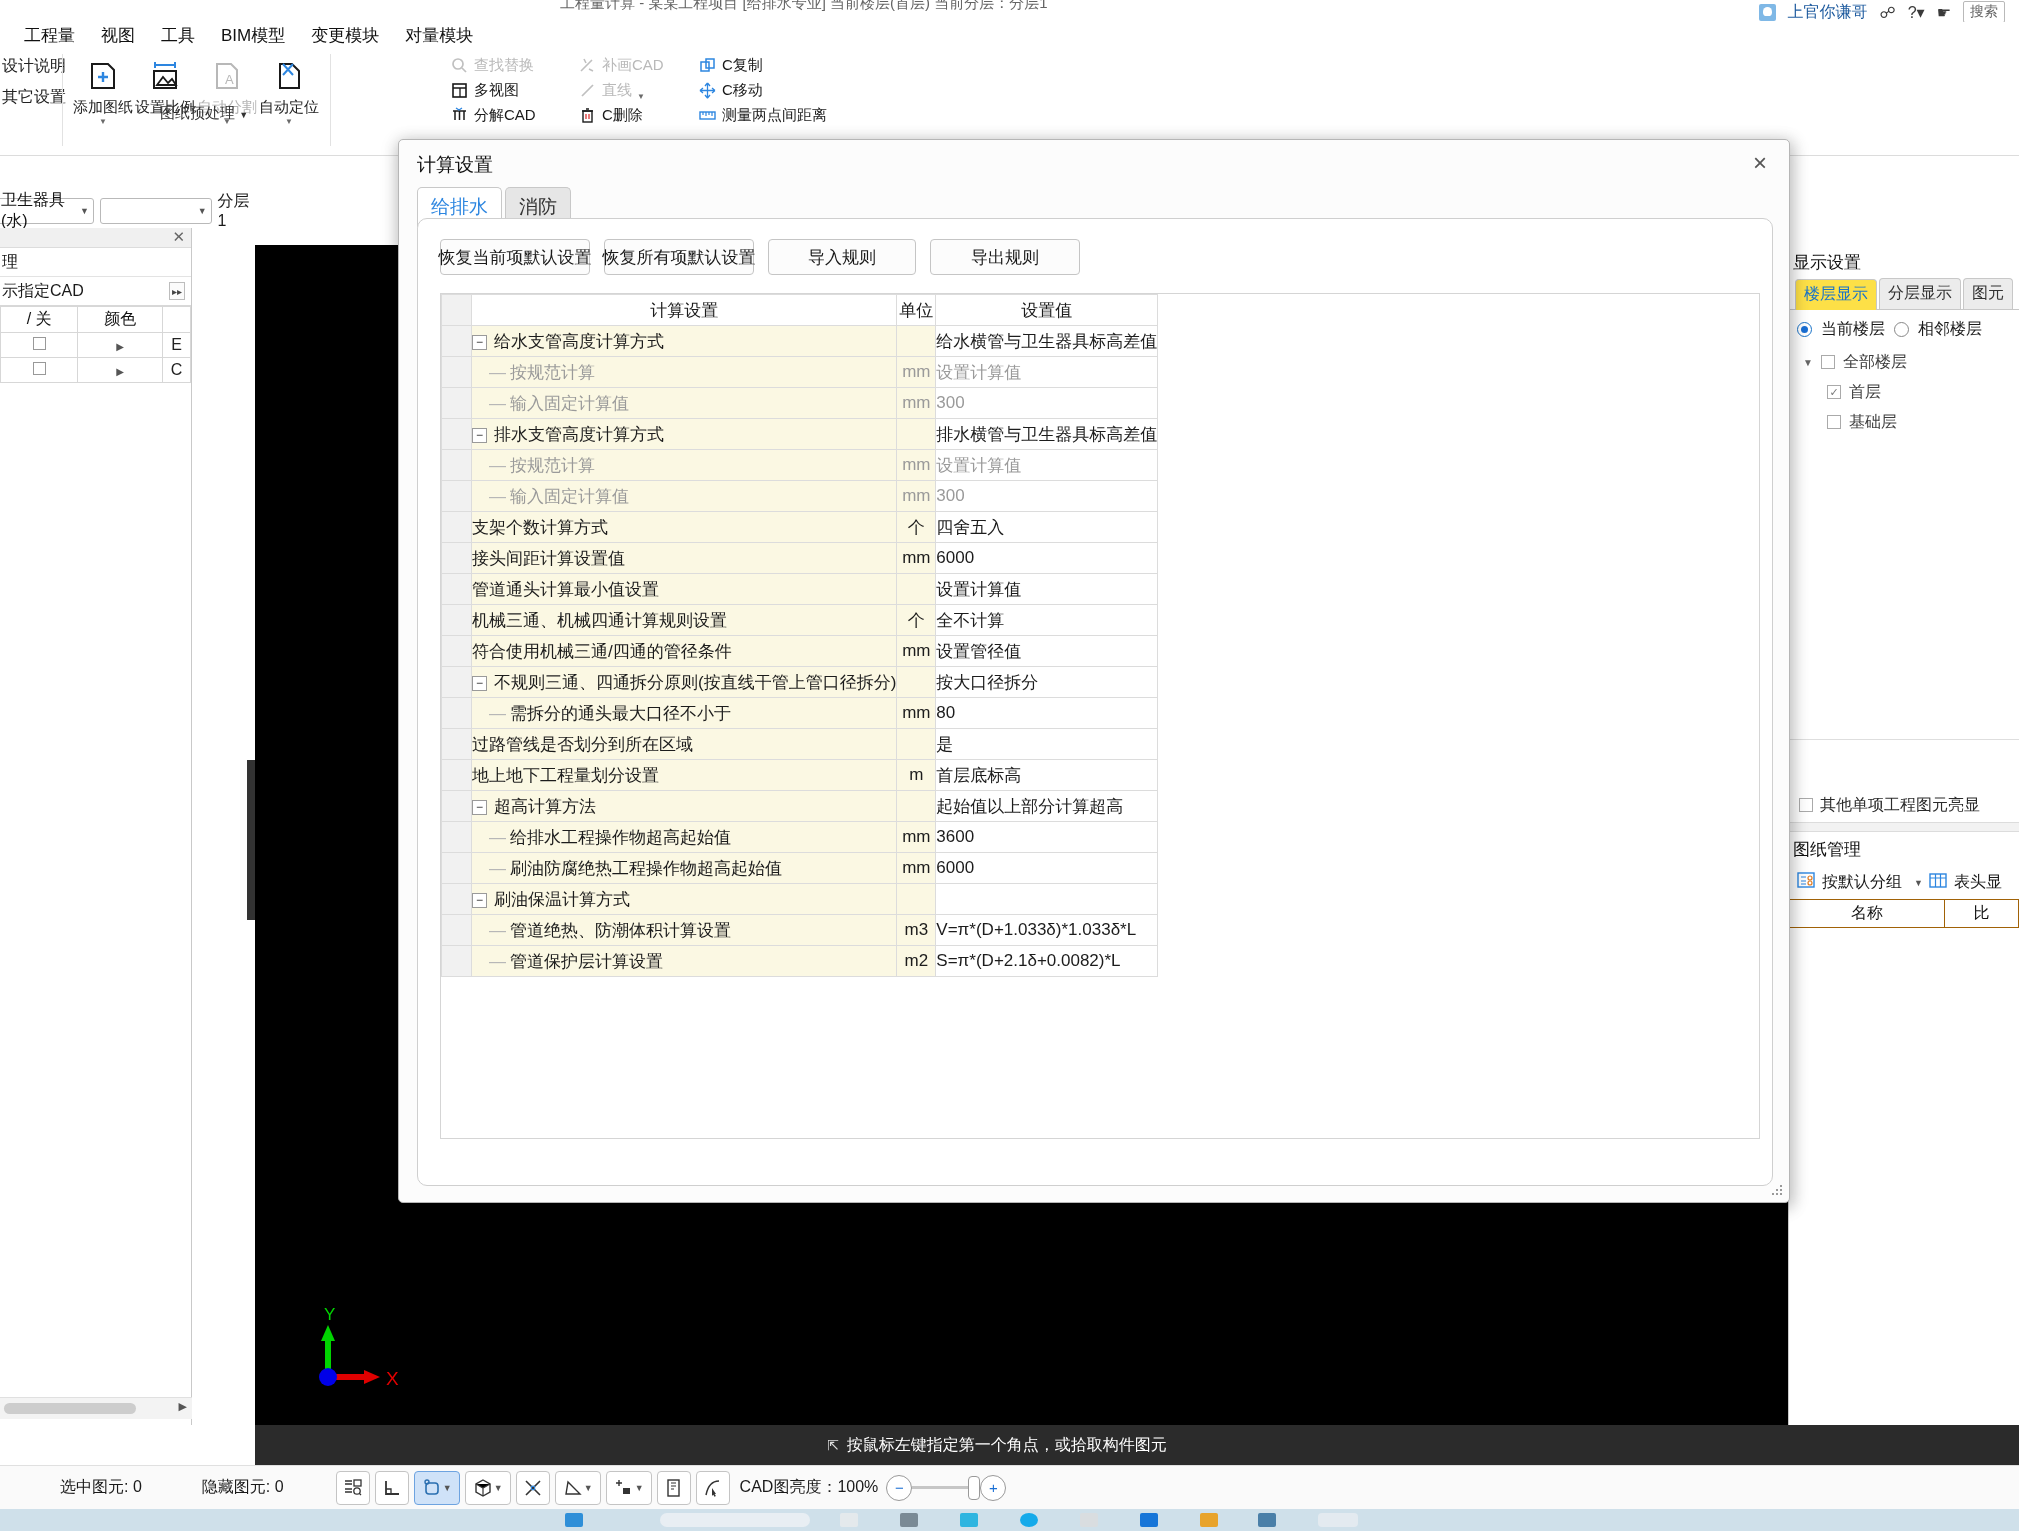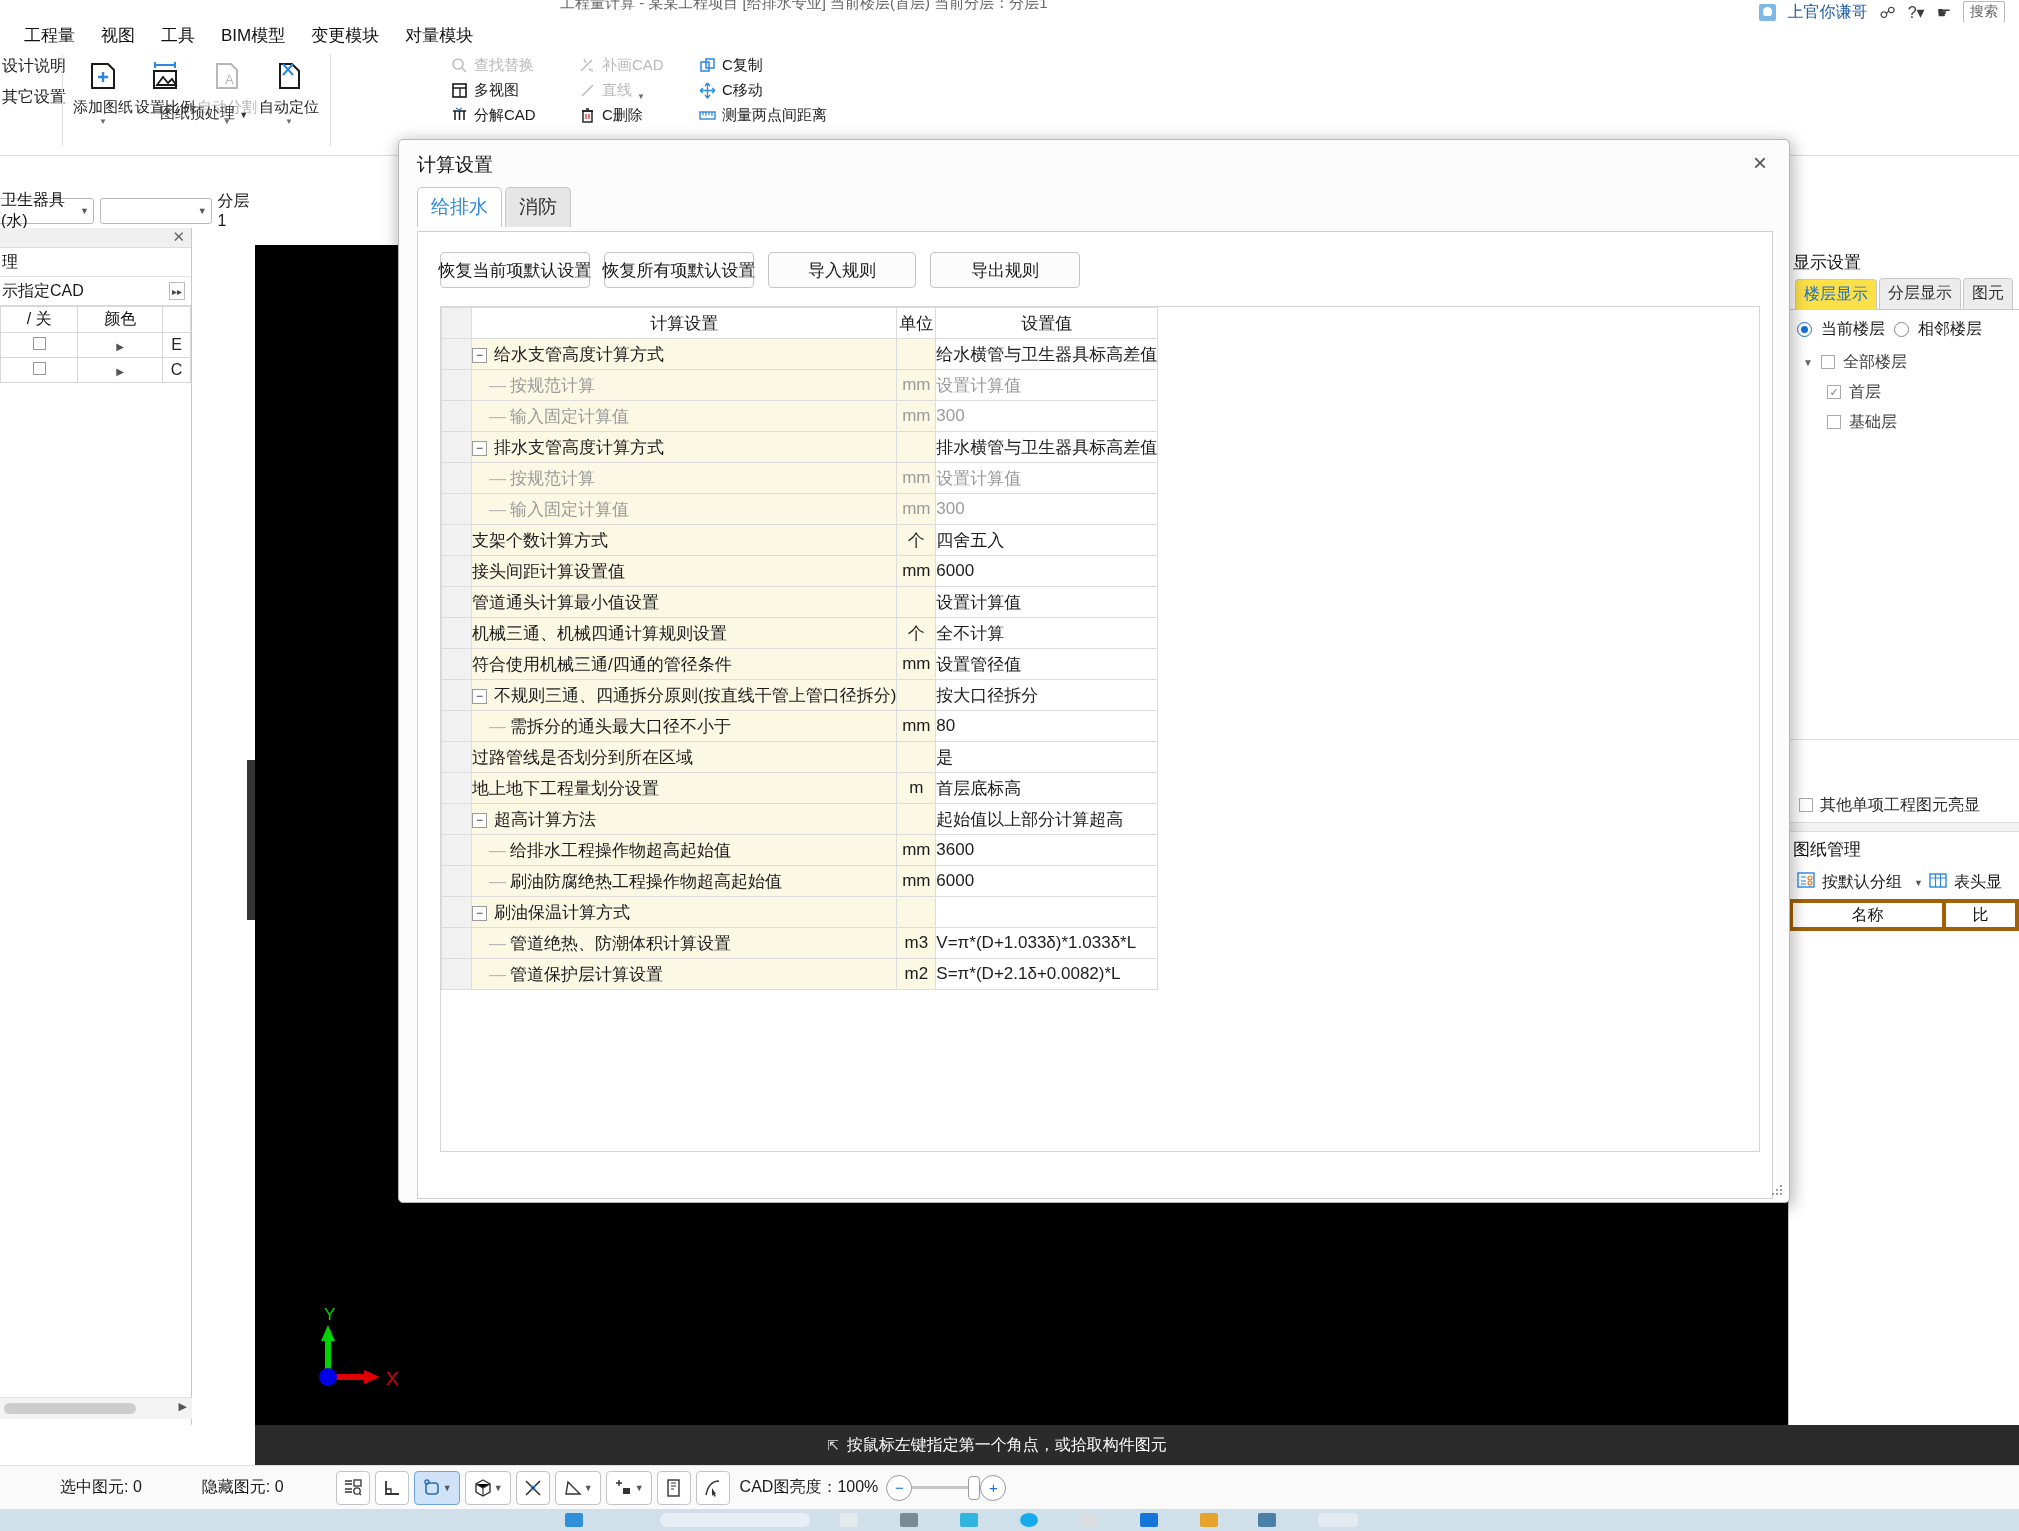--- a/index.html
+++ b/index.html
@@ -145,21 +145,21 @@
   .radio.on { border-color:#1a73c8; }
   .radio.on::after { content:""; position:absolute; left:3px; top:3px; width:7px; height:7px; border-radius:50%; background:#1a6fd4; }
   .tree-row { display:flex; align-items:center; gap:8px; font-size:16px; color:#3d3d3d; height:30px; }
   .tri-d { font-size:10px; color:#666; }
   .cbx { width:14px; height:14px; border:1px solid #aaa; background:#fff; display:inline-flex; align-items:center; justify-content:center; font-size:11px; color:#777; }
   .rp-divider { height:1px; background:#dedede; margin:6px 0; }
   .rp-check-row { display:flex; align-items:center; gap:7px; font-size:16px; color:#2b2b2b; padding-left:10px; height:34px;margin-top:48px; }
   .rp-bar { height:10px; background:#f2f2f2; border-top:1px solid #dcdcdc; border-bottom:1px solid #dcdcdc; }
   .rp-tool-row { display:flex; align-items:center; gap:6px; font-size:16px; padding:5px 0 5px 8px; }
   .rp-table { width:100%; border-collapse:collapse; font-size:16px; }
-  .rp-table th { border:4px solid #a16207; font-weight:normal; height:28px; background:#fff; color:#111; }
+  .rp-table th { border:1px solid #a16207; font-weight:normal; height:28px; background:#fff; color:#111; }
   
   #statusbar {
     position:absolute; left:0; top:1465px; width:2019px; height:44px;
     background:#fafafa; border-top:1px solid #e0e0e0;
     display:flex; align-items:center; gap:0; font-size:16px; color:#1a1a1a;
   }
   .sb-txt { margin-left:60px; white-space:nowrap; }
   .sb-tools { display:flex; align-items:center; gap:5px; margin-left:52px; }
   .sb-btn {
     width:34px; height:34px; border:1px solid #c4c4c4; border-radius:4px; background:#fff;
@@ -201,21 +201,21 @@
     position:absolute; left:18px; top:47px; display:flex; align-items:flex-end;
   }
   .dtab {
     padding:6px 13px 7px; font-size:19px; border:1px solid #c8c8c8;
     border-bottom:none; border-radius:5px 5px 0 0; background:#e6e6e6; color:#333;
     margin-right:3px;
   }
   .dtab.active { background:#fff; color:#2d86e0; }
   #dlg-body {
     position:absolute; left:18px; top:78px; width:1356px; height:968px;
-    background:#fff; border:1px solid #cfcfcf; border-radius:0;margin-top:13px;
+    background:#fff; border:1px solid #cfcfcf; border-radius:10px;
   }
   #dlg-btnrow { position:absolute; left:22px; top:20px; display:flex; gap:14px; }
   .dbtn {
     height:36px; border:1px solid #c5c5c5; border-radius:4px; background:#fcfcfc;
     display:flex; align-items:center; justify-content:center; font-size:17px; color:#1a1a1a;
     padding:0 16px; white-space:nowrap;
   }
   #grid-wrap {
     position:absolute; left:22px; top:74px; width:1320px; height:846px;
     border:1px solid #d5d5d5; background:#fff; overflow:hidden;

